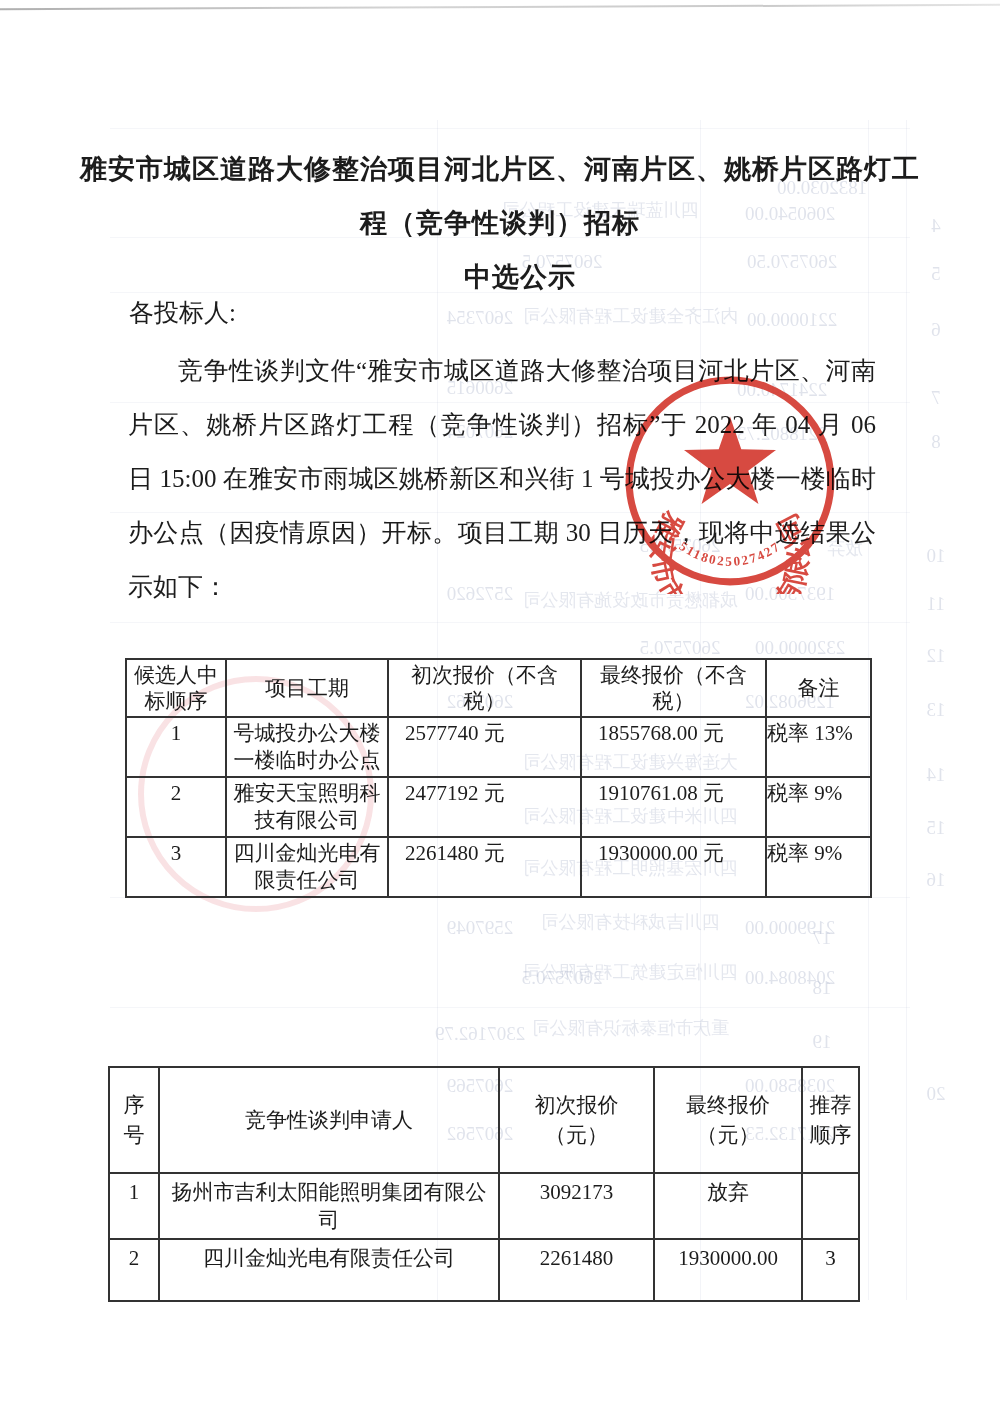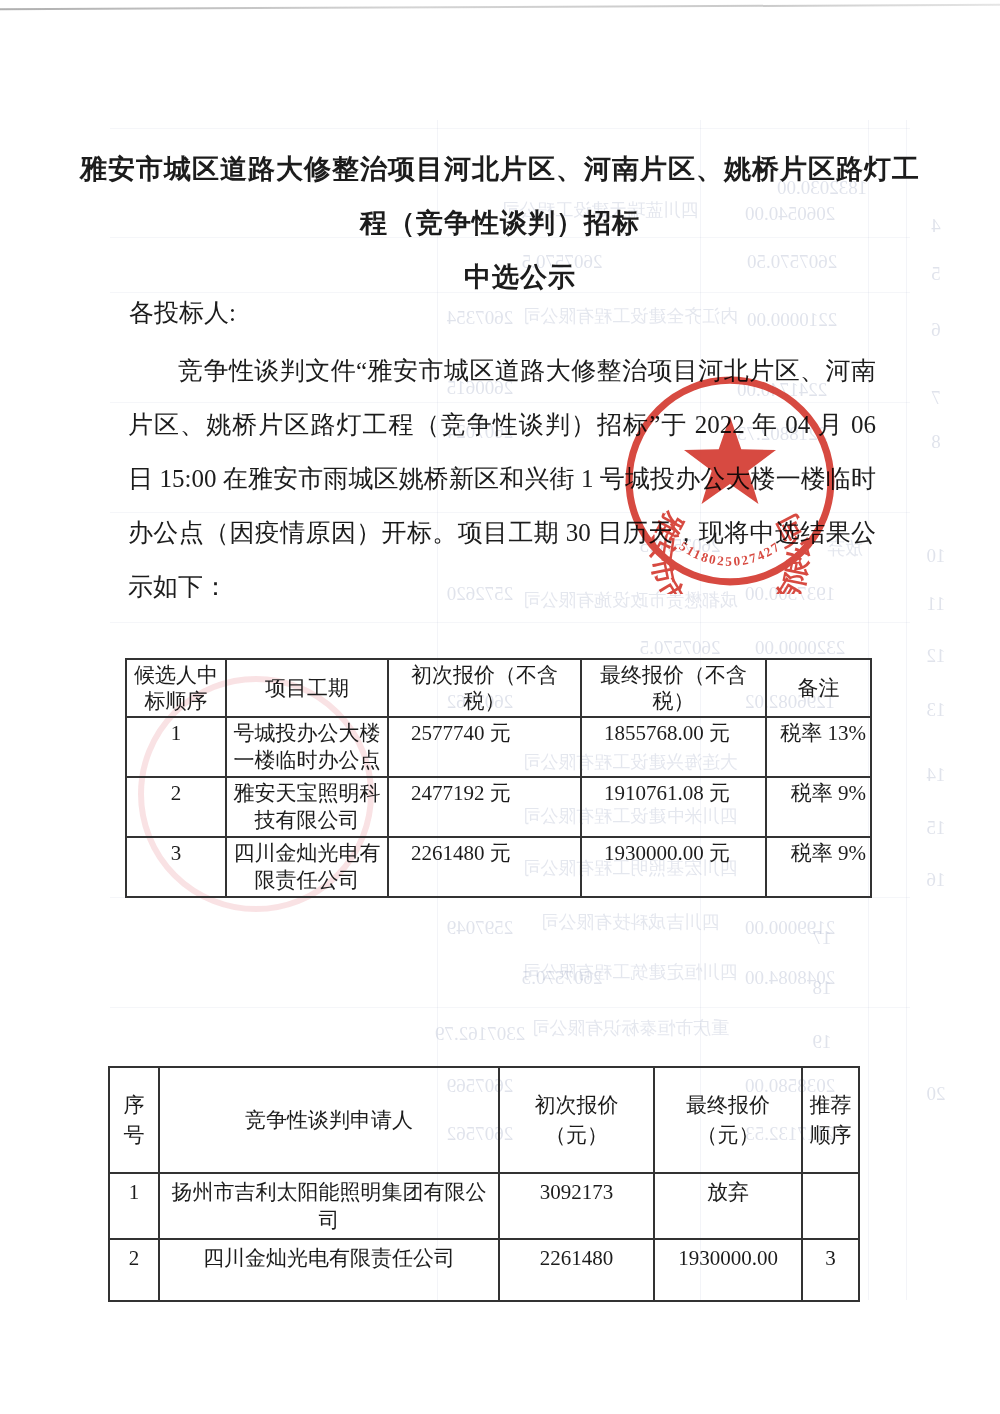--- a/index.html
+++ b/index.html
@@ -35,22 +35,22 @@
     line-height:54px;text-align:justify;text-indent:2em;word-break:break-all;}
   .section-heading{position:absolute;top:936px;left:129px;font-size:25px;}
   
   table{border-collapse:collapse;position:absolute;table-layout:fixed;background:transparent;}
   td,th{border:2px solid #333;font-weight:normal;word-break:break-all;}
   #winner-table{top:658px;left:125px;width:745px;font-size:21px;}
   #winner-table th{height:54px;text-align:center;line-height:26px;padding:1px 4px;vertical-align:middle;}
   #winner-table td{height:51px;vertical-align:top;line-height:27px;padding:2px 4px;}
   #winner-table .c-order{text-align:center;}
   #winner-table .c-company{text-align:center;}
-  #winner-table .c-price{text-align:left;padding-left:22px;}
-  #winner-table .c-note{text-align:right;padding-left:12px;}
+  #winner-table .c-price{text-align:left;padding-left:16px;}
+  #winner-table .c-note{text-align:left;padding-left:0;}
   #other-table{top:1066px;left:108px;width:750px;font-size:21px;}
   #other-table th{height:100px;text-align:center;vertical-align:middle;line-height:30px;padding:2px 4px;}
   #other-table td{height:52px;text-align:center;vertical-align:top;line-height:28px;padding:4px 4px;}
   
   #stamp{position:absolute;left:617px;top:368px;width:226px;height:226px;z-index:3;
     mix-blend-mode:multiply;opacity:.92;}
 </style>
 </head>
 <body>
 

